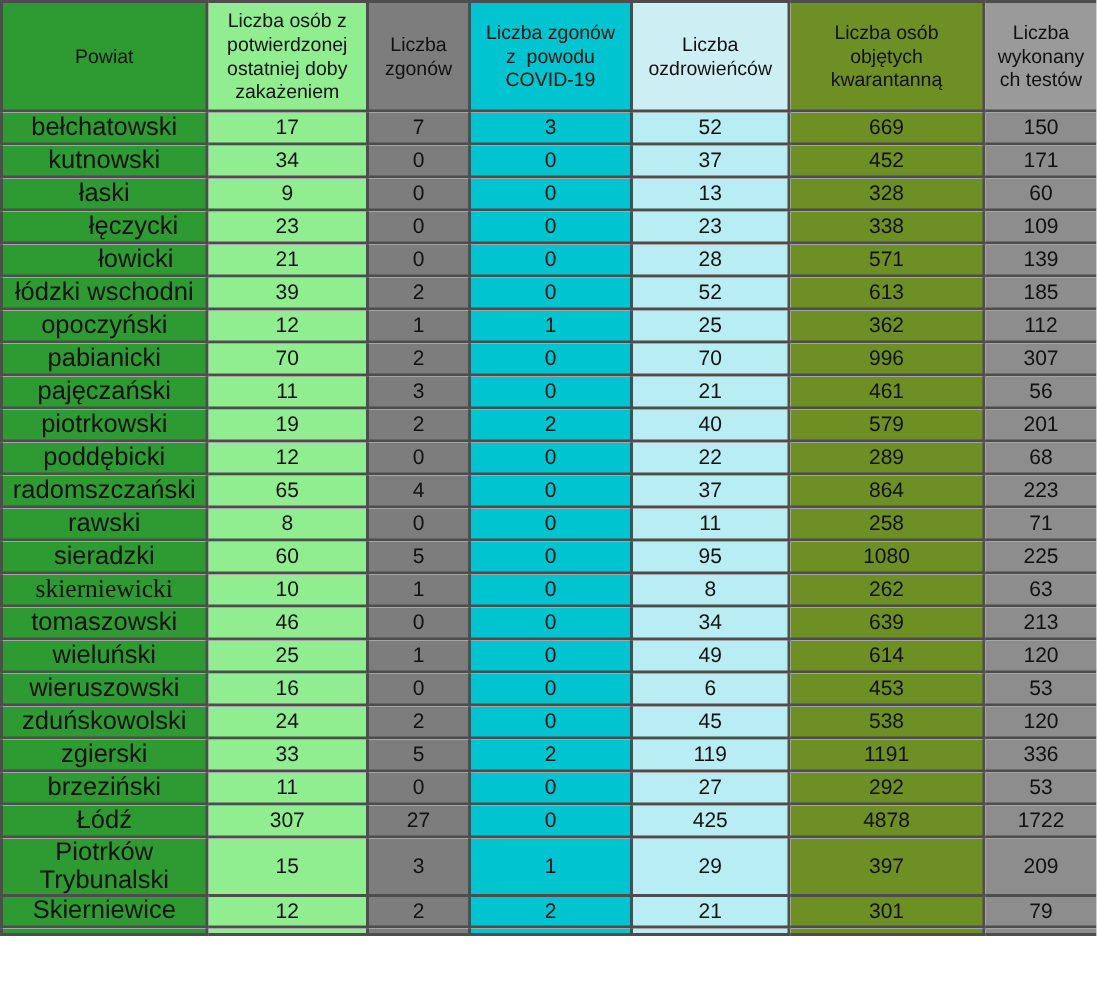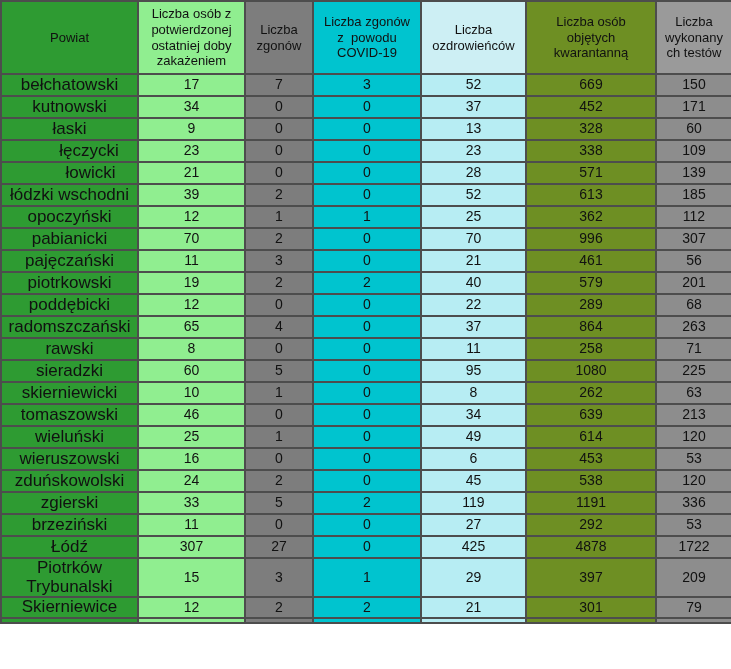--- a/index.html
+++ b/index.html
@@ -196,42 +196,42 @@
           <td class="c5">289</td>
           <td class="c6">68</td>
         </tr>
         <tr class="r-normal">
           <td class="c0" style="white-space: pre-line;">radomszczański</td>
           <td class="c1">65</td>
           <td class="c2">4</td>
           <td class="c3">0</td>
           <td class="c4">37</td>
           <td class="c5">864</td>
-          <td class="c6">263</td>
+          <td class="c6">223</td>
         </tr>
         <tr class="r-normal">
           <td class="c0" style="white-space: pre-line;">rawski</td>
           <td class="c1">8</td>
           <td class="c2">0</td>
           <td class="c3">0</td>
           <td class="c4">11</td>
           <td class="c5">258</td>
           <td class="c6">71</td>
         </tr>
         <tr class="r-normal">
           <td class="c0" style="white-space: pre-line;">sieradzki</td>
           <td class="c1">60</td>
           <td class="c2">5</td>
           <td class="c3">0</td>
           <td class="c4">95</td>
           <td class="c5">1080</td>
           <td class="c6">225</td>
         </tr>
         <tr class="r-normal">
-          <td class="c0" style="white-space: pre-line;">skierniewicki</td>
+          <td class="c0" style="white-space: pre-line; font-family: Liberation Serif, serif;">skierniewicki</td>
           <td class="c1">10</td>
           <td class="c2">1</td>
           <td class="c3">0</td>
           <td class="c4">8</td>
           <td class="c5">262</td>
           <td class="c6">63</td>
         </tr>
         <tr class="r-normal">
           <td class="c0" style="white-space: pre-line;">tomaszowski</td>
           <td class="c1">46</td>

